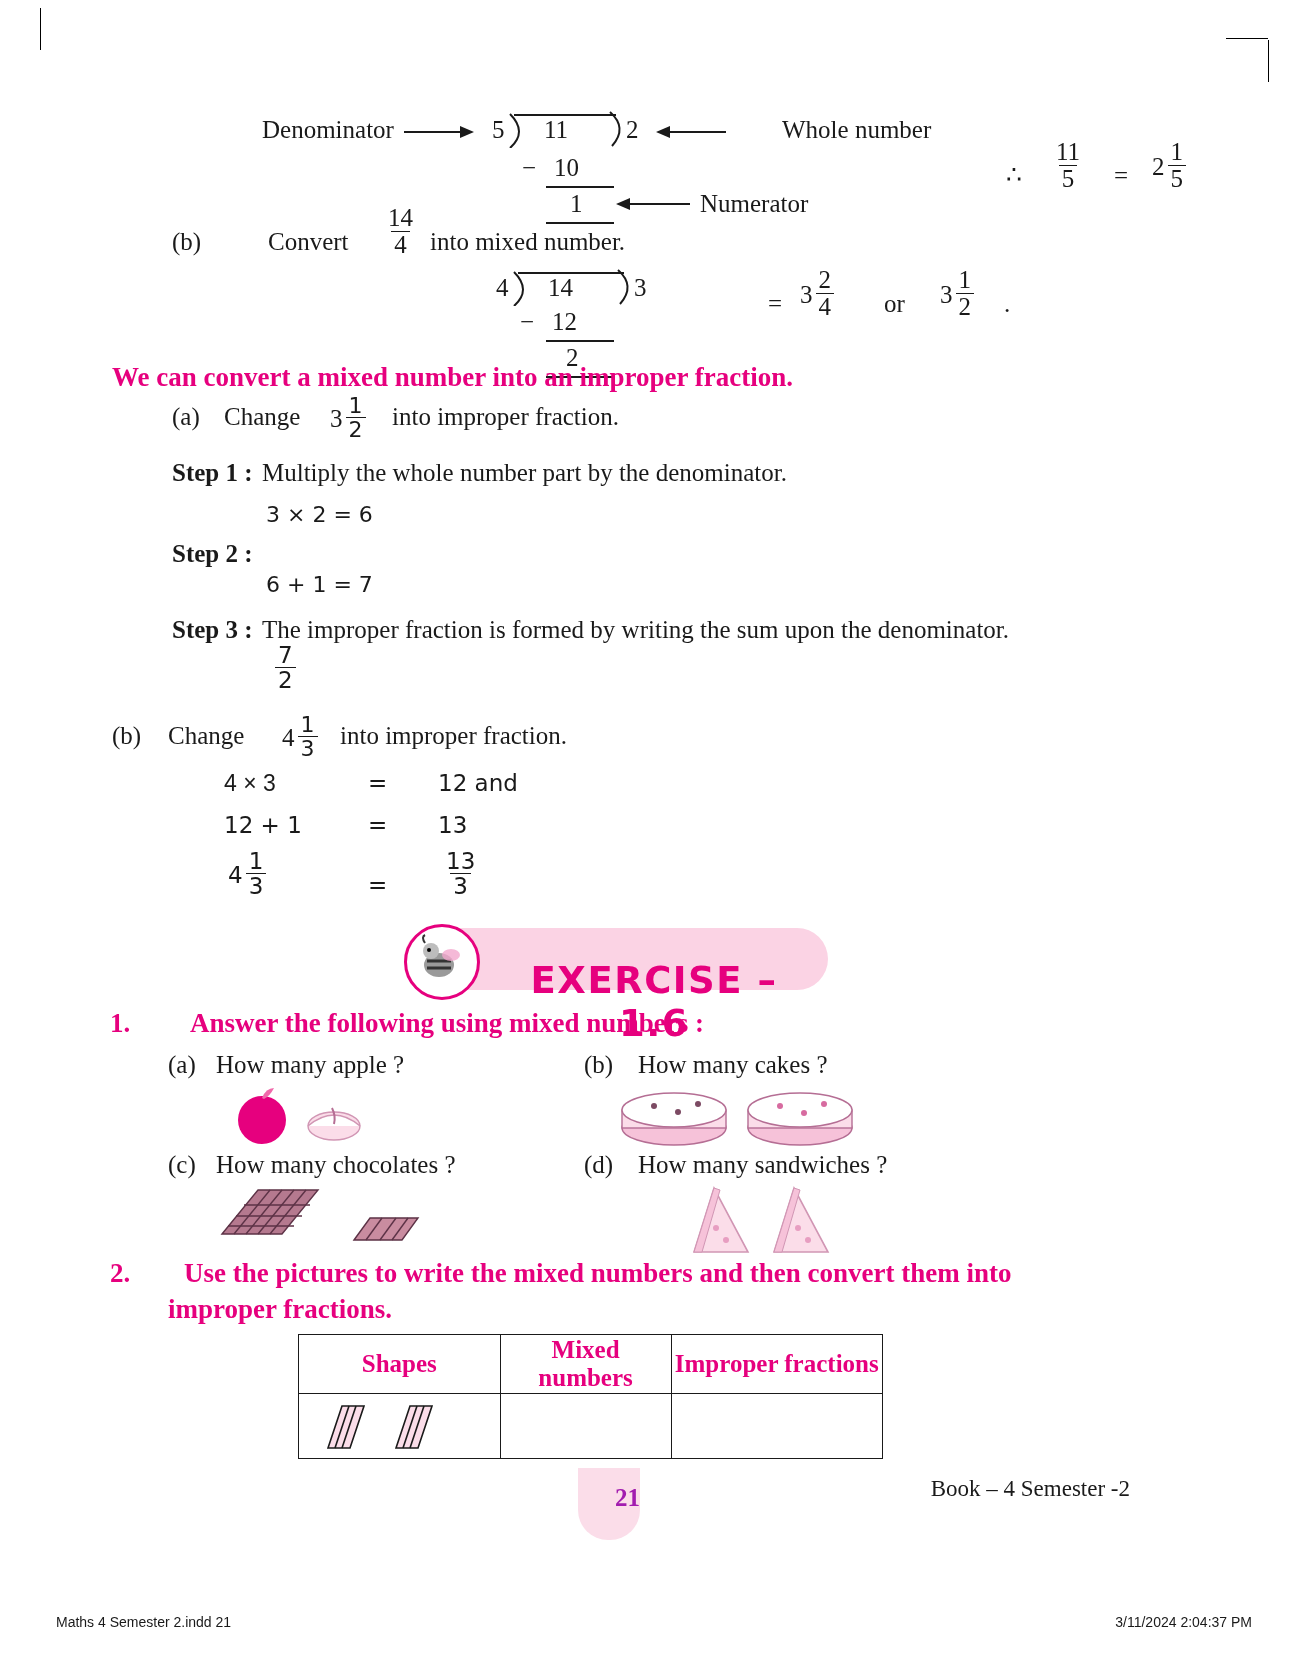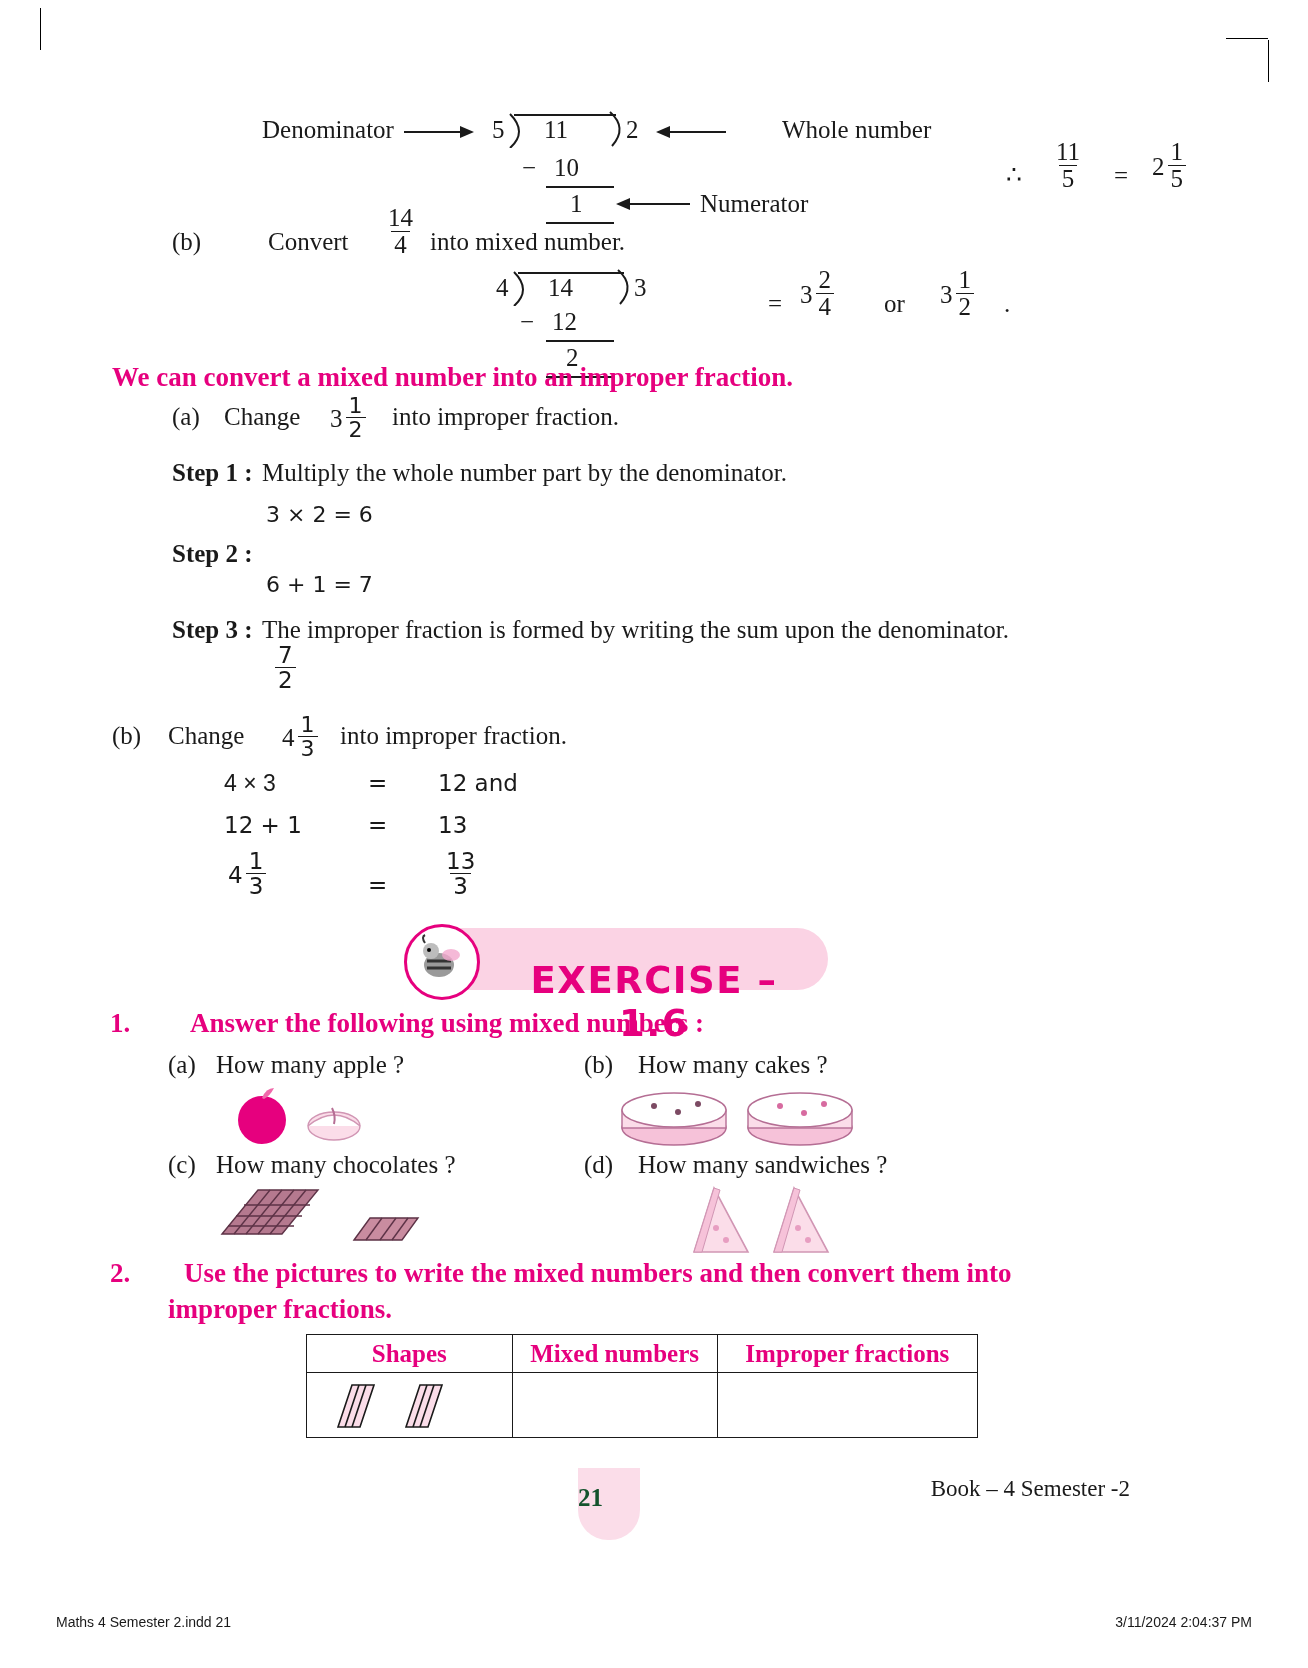--- a/index.html
+++ b/index.html
@@ -83,23 +83,23 @@
     width: 70px;
     height: 70px;
     border-radius: 50%;
     background: #fff;
     border: 3px solid #e6007e;
     overflow: hidden;
   }
 
   table.shapes {
     position: absolute;
-    left: 306px;
+    left: 298px;
     top: 1334px;
-    width: 672px;
+    width: 585px;
     border-collapse: collapse;
   }
   table.shapes th, table.shapes td {
     border: 1.6px solid #1a1a1a;
     height: 35px;
     font-size: 24px;
   }
   table.shapes th {
     color: #e6007e;
     font-weight: bold;
@@ -114,24 +114,24 @@
     width: 62px;
     height: 72px;
     background: #fbdde9;
     border-radius: 0 0 30px 30px;
   }
   .page-num {
     position: absolute;
     left: 578px;
     top: 1484px;
     width: 62px;
-    text-align: left;
+    text-align: right;
     font-weight: bold;
     font-size: 25px;
-    color: #14532d;
+    color: #a21caf;
   }
   .footer-right {
     position: absolute;
     right: 178px;
     top: 1476px;
     font-size: 23px;
   }
   .footer-bottom-left {
     position: absolute;
     left: 56px;

